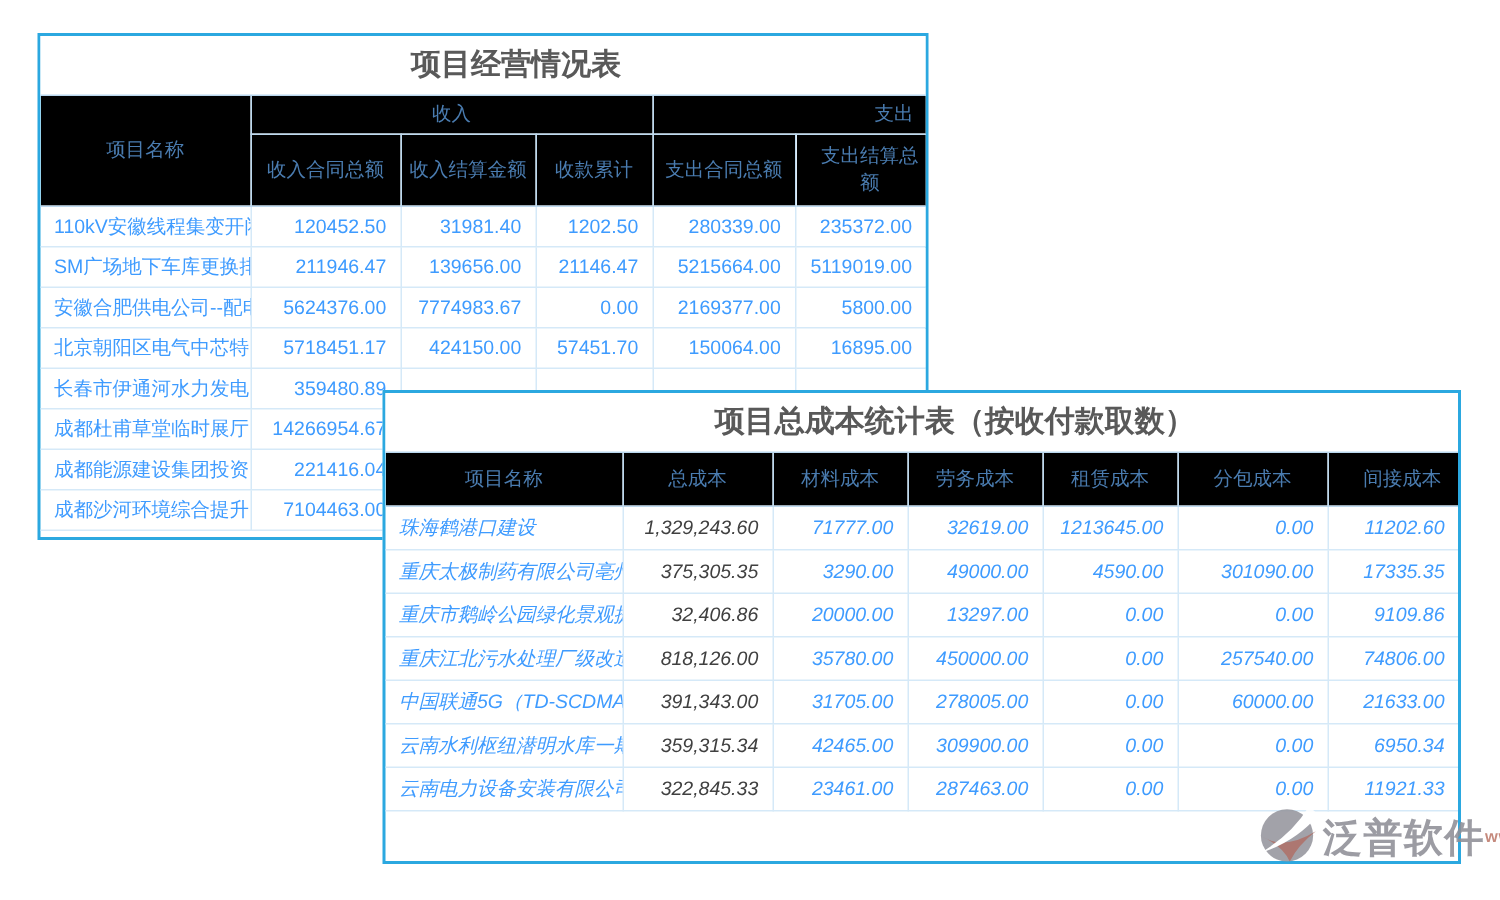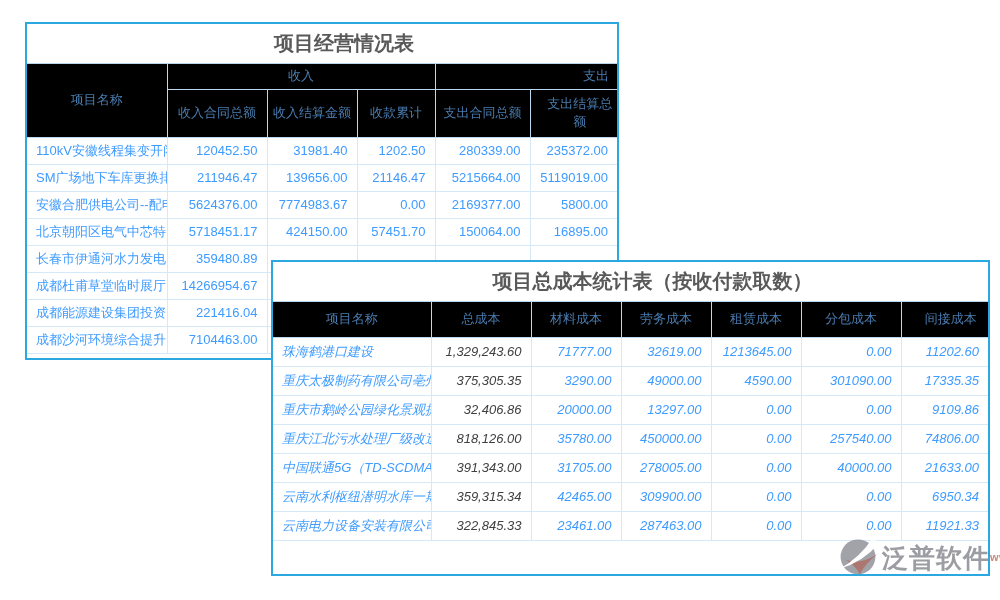--- a/index.html
+++ b/index.html
@@ -6,21 +6,21 @@
   body{
     width:1000px;height:600px;position:relative;overflow:hidden;
     background:#ffffff;
     font-family:"Liberation Sans","DejaVu Sans",sans-serif;
   }
   .card{
     position:absolute;background:#ffffff;
     border:2px solid #2BA8E0;box-sizing:border-box;
   }
   .card1{left:25px;top:22px;width:594px;height:338px;z-index:1;}
-  .card2{left:271px;top:260px;width:719px;height:316px;z-index:2;}
+  .card2{left:255px;top:260px;width:719px;height:316px;z-index:2;}
   .card-title{
     height:39px;line-height:39px;text-align:center;
     font-size:20px;font-weight:bold;color:#595959;
     border-bottom:1px solid #B9D7EE;background:#ffffff;
     white-space:nowrap;overflow:hidden;padding-left:44px;
   }
   table{border-collapse:collapse;table-layout:fixed;width:100%;}
   th,td{box-sizing:border-box;overflow:hidden;white-space:nowrap;}
   thead th{
     background:#000000;color:#4A7CB0;font-weight:normal;
@@ -215,21 +215,21 @@
           <td class="num">0.00</td>
           <td class="num">257540.00</td>
           <td class="num">74806.00</td>
         </tr>
         <tr>
           <td class="name">中国联通5G（TD-SCDMA</td>
           <td class="num dark">391,343.00</td>
           <td class="num">31705.00</td>
           <td class="num">278005.00</td>
           <td class="num">0.00</td>
-          <td class="num">40000.00</td>
+          <td class="num">60000.00</td>
           <td class="num">21633.00</td>
         </tr>
         <tr>
           <td class="name">云南水利枢纽潜明水库一期</td>
           <td class="num dark">359,315.34</td>
           <td class="num">42465.00</td>
           <td class="num">309900.00</td>
           <td class="num">0.00</td>
           <td class="num">0.00</td>
           <td class="num">6950.34</td>

